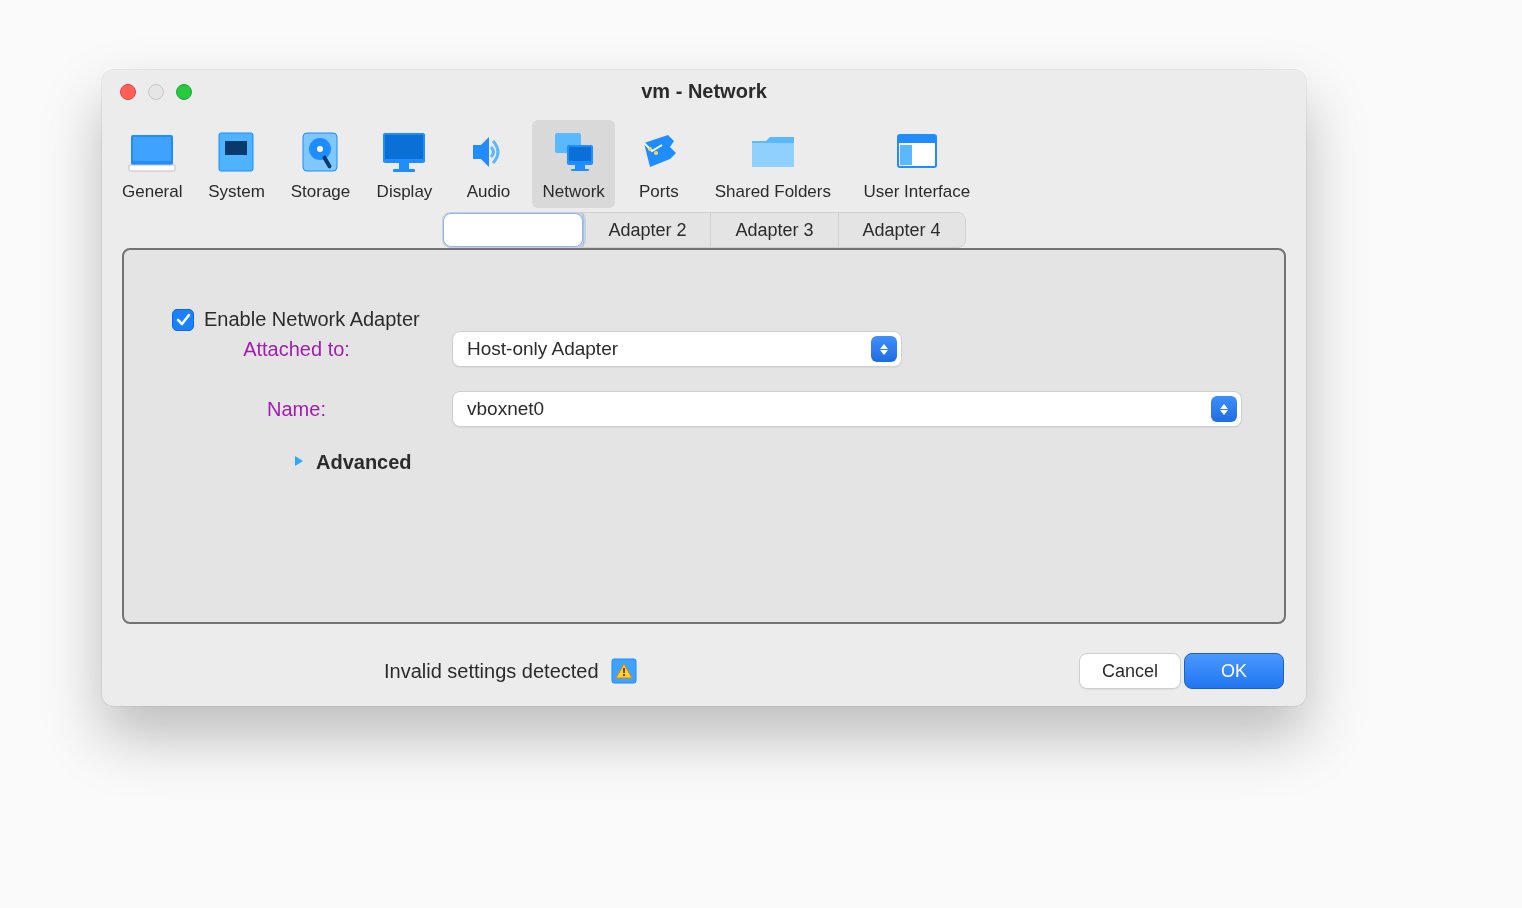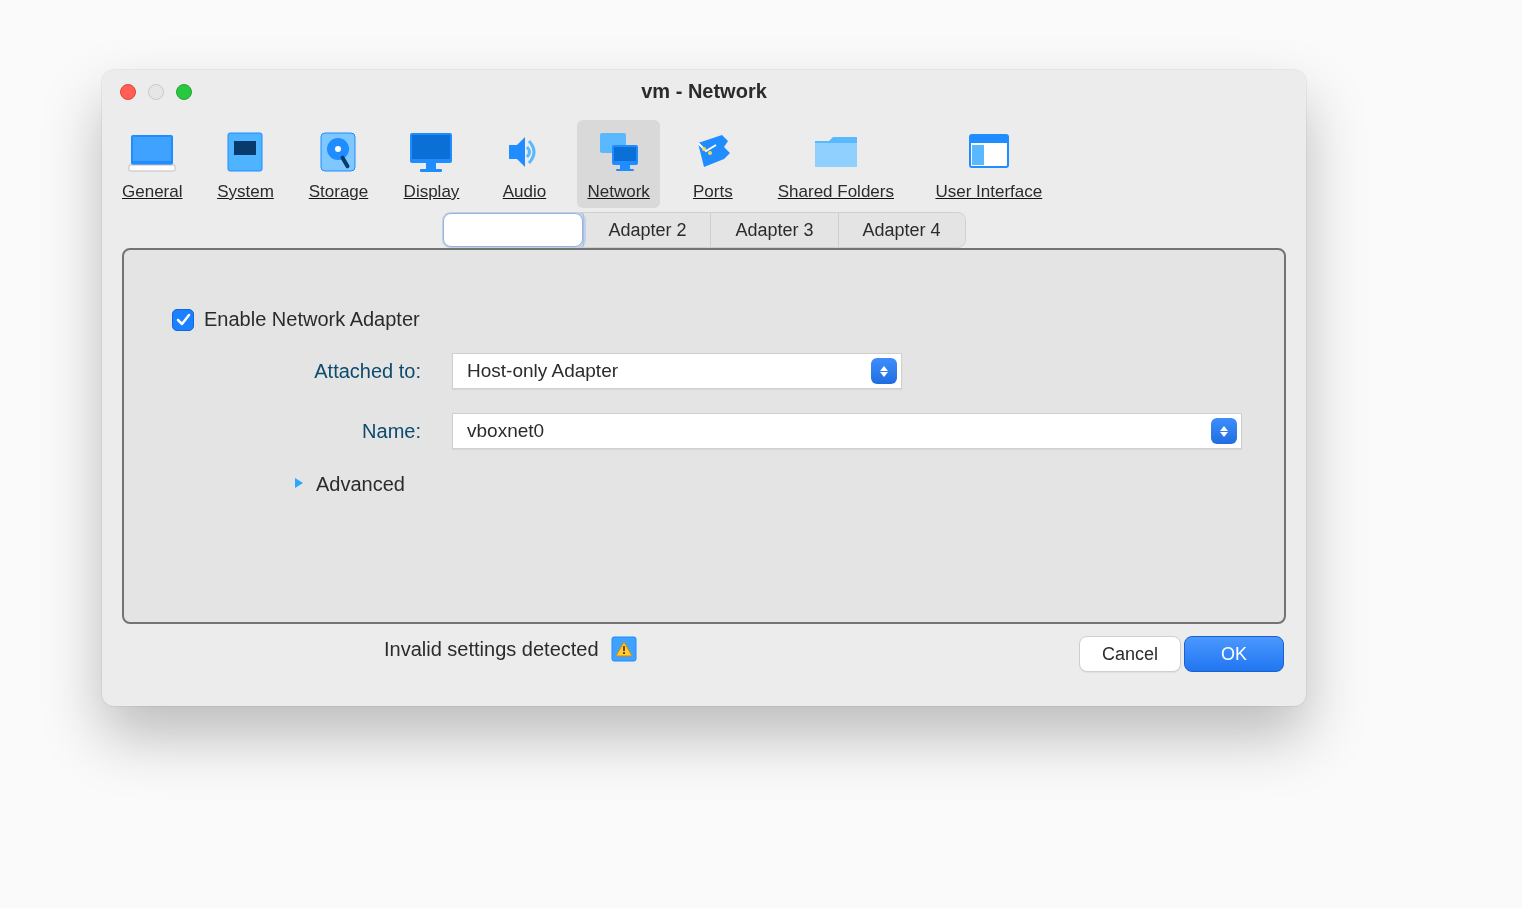--- a/index.html
+++ b/index.html
@@ -41,23 +41,22 @@
   .dot.green { background:#28c840; border-color:#1faa32; }
   .title {
     position:absolute; left:0; right:0; top:10px;
     text-align:center;
     font-size: 20px; font-weight:700;
     color:#2b2b2b;
   }
   
   .toolbar {
     display:flex;
-    gap: 13px;
+    gap: 4px;
     padding: 4px 2px 10px 10px;
-    text-decoration: underline;
   }
   .tool-item {
     display:flex; flex-direction:column; align-items:center;
     padding: 4px 10px 6px 10px;
     border-radius: 6px;
     cursor: default;
     min-width: 80px;
   }
   .tool-item.active { background: #d9d9d9; }
   .tool-item .icon { width:56px; height:56px; display:flex; align-items:center; justify-content:center; }
@@ -103,40 +102,40 @@
     box-shadow: 0 0 0 3px rgba(0,103,244,0.15);
     border-radius:8px;
     width: 140px;
     padding:0;
     z-index:2;
   }
   .seg-wrap { position:absolute; left:0; right:0; top:-18px; }
   .content { margin-top: 30px; padding-top: 36px; }
   
   .form { padding: 22px 28px 0 48px; }
-  .chk-row { display:flex; align-items:center; gap:10px; margin-bottom: 22px; }
+  .chk-row { display:flex; align-items:center; gap:10px; }
   .chk {
     width:22px; height:22px; border-radius:5px;
     background:#1b81ff; position:relative; flex:0 0 auto;
     border:1px solid #1268d8;
   }
   .chk svg { position:absolute; left:2px; top:2px; }
   .chk-label { font-size:20px; color:#2b2b2b; }
   .row {
     display:flex; align-items:center; margin-bottom: 24px;
   }
   .row .label {
-    width: 280px; text-align:right; padding-right: 31px;
-    font-size:20px; color:#0c4a6e;
+    width: 280px; text-align:center; padding-right: 31px;
+    font-size:20px; color:#a21caf;
   }
   .select {
     position:relative;
     background:#fff;
     border:1px solid #cfcfcf;
-    border-radius:0;
+    border-radius:8px;
     height:36px;
     display:flex; align-items:center;
     padding: 0 40px 0 14px;
     font-size:19px; color:#2b2b2b;
     box-shadow: 0 1px 1px rgba(0,0,0,0.05);
   }
   .select .arrow {
     position:absolute; right:4px; top:4px;
     width:26px; height:26px; border-radius:6px;
     background: linear-gradient(#3f8efc,#1f6de0);
@@ -145,26 +144,26 @@
   }
   .select .arrow .up, .select .arrow .down {
     width:0; height:0; border-left:4px solid transparent; border-right:4px solid transparent;
   }
   .select .arrow .up { border-bottom:5px solid #fff; }
   .select .arrow .down { border-top:5px solid #fff; }
   .select.w1 { width: 450px; }
   .select.w2 { width: 790px; }
   .adv-row { display:flex; align-items:center; margin-left: 120px; gap:10px; }
   .disclosure { color:#2aa8ff; font-size:18px; }
-  .adv-label { font-size:20px; color:#2b2b2b; }
+  .adv-label { font-size:20px; color:#2b2b2b;font-weight:bold; }
   
   .footer {
     position:absolute; left:0; right:0; bottom:0;
     height: 70px;
-    display:flex; align-items:flex-start;
+    display:flex; align-items:center;
     padding: 0 22px;
   }
   .status { display:flex; align-items:center; gap:12px; margin-left: 260px; font-size:20px; color:#2b2b2b; }
   .warn-icon {
     width:26px; height:26px; position:relative;
     display:flex; align-items:center; justify-content:center;
   }
   .footer-spacer { flex:1; }
   .btn {
     height:36px; min-width:100px; padding:0 22px;

